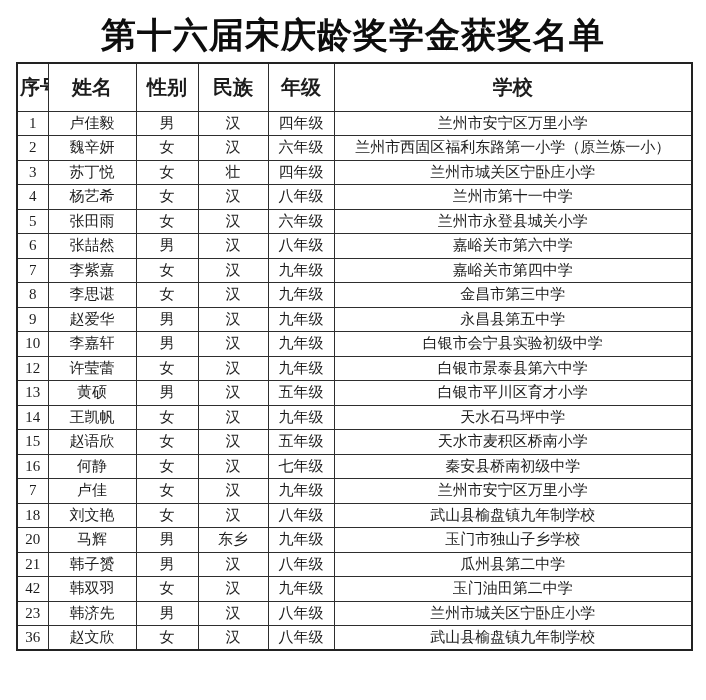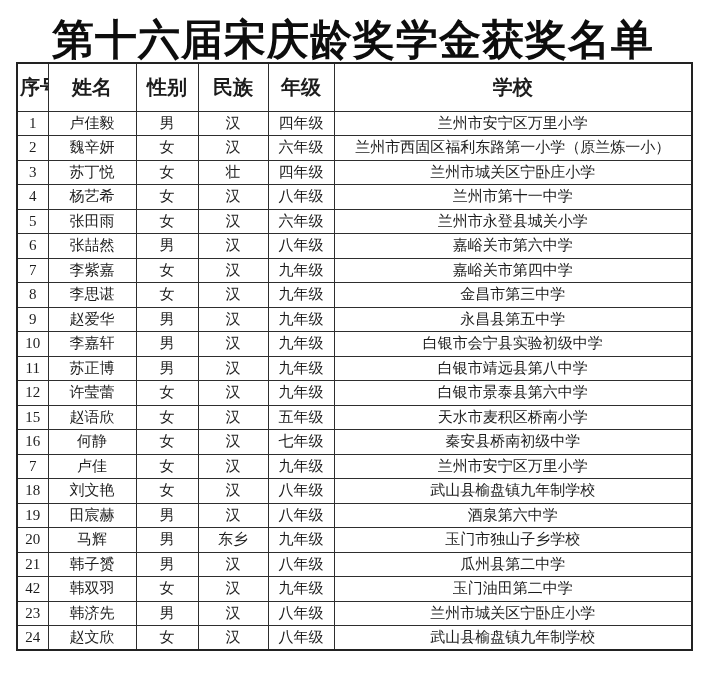--- a/index.html
+++ b/index.html
@@ -15,21 +15,21 @@
     height: 700px;
     background: #ffffff;
     overflow: hidden;
   }
   .title {
     position: absolute;
     top: 12px;
     left: 0;
     width: 100%;
     text-align: center;
-    font-size: 42px;
+    font-size: 35px;
     font-weight: 900;
     letter-spacing: 1px;
     color: #0d0d0d;
     font-family: "Liberation Serif", "DejaVu Serif", serif;
   }
   table.award-table {
     position: absolute;
     top: 62px;
     left: 16px;
     width: 675px;
@@ -187,39 +187,47 @@
 
     <tr>
       <td class="cell-index">10</td>
       <td class="cell-name">李嘉轩</td>
       <td class="cell-gender">男</td>
       <td class="cell-ethnic">汉</td>
       <td class="cell-grade">九年级</td>
       <td class="cell-school">白银市会宁县实验初级中学</td>
     </tr>
 
-    <tr>
-      <td class="cell-index">11</td>
-      <td class="cell-name">苏正博</td>
-      <td class="cell-gender">男</td>
-      <td class="cell-ethnic">汉</td>
-      <td class="cell-grade">九年级</td>
-      <td class="cell-school">白银市靖远县第八中学</td>
-    </tr>
 
     <tr>
       <td class="cell-index">12</td>
       <td class="cell-name">许莹蕾</td>
       <td class="cell-gender">女</td>
       <td class="cell-ethnic">汉</td>
       <td class="cell-grade">九年级</td>
       <td class="cell-school">白银市景泰县第六中学</td>
     </tr>
 
-
+    <tr>
+      <td class="cell-index">13</td>
+      <td class="cell-name">黄硕</td>
+      <td class="cell-gender">男</td>
+      <td class="cell-ethnic">汉</td>
+      <td class="cell-grade">五年级</td>
+      <td class="cell-school">白银市平川区育才小学</td>
+    </tr>
+
+    <tr>
+      <td class="cell-index">14</td>
+      <td class="cell-name">王凯帆</td>
+      <td class="cell-gender">女</td>
+      <td class="cell-ethnic">汉</td>
+      <td class="cell-grade">九年级</td>
+      <td class="cell-school">天水石马坪中学</td>
+    </tr>
 
     <tr>
       <td class="cell-index">15</td>
       <td class="cell-name">赵语欣</td>
       <td class="cell-gender">女</td>
       <td class="cell-ethnic">汉</td>
       <td class="cell-grade">五年级</td>
       <td class="cell-school">天水市麦积区桥南小学</td>
     </tr>
 
@@ -243,28 +251,20 @@
 
     <tr>
       <td class="cell-index">18</td>
       <td class="cell-name">刘文艳</td>
       <td class="cell-gender">女</td>
       <td class="cell-ethnic">汉</td>
       <td class="cell-grade">八年级</td>
       <td class="cell-school">武山县榆盘镇九年制学校</td>
     </tr>
 
-    <tr>
-      <td class="cell-index">19</td>
-      <td class="cell-name">田宸赫</td>
-      <td class="cell-gender">男</td>
-      <td class="cell-ethnic">汉</td>
-      <td class="cell-grade">八年级</td>
-      <td class="cell-school">酒泉第六中学</td>
-    </tr>
 
     <tr>
       <td class="cell-index">20</td>
       <td class="cell-name">马辉</td>
       <td class="cell-gender">男</td>
       <td class="cell-ethnic">东乡</td>
       <td class="cell-grade">九年级</td>
       <td class="cell-school">玉门市独山子乡学校</td>
     </tr>
 
@@ -289,21 +289,21 @@
     <tr>
       <td class="cell-index">23</td>
       <td class="cell-name">韩济先</td>
       <td class="cell-gender">男</td>
       <td class="cell-ethnic">汉</td>
       <td class="cell-grade">八年级</td>
       <td class="cell-school">兰州市城关区宁卧庄小学</td>
     </tr>
 
     <tr>
-      <td class="cell-index">24</td>
+      <td class="cell-index">36</td>
       <td class="cell-name">赵文欣</td>
       <td class="cell-gender">女</td>
       <td class="cell-ethnic">汉</td>
       <td class="cell-grade">八年级</td>
       <td class="cell-school">武山县榆盘镇九年制学校</td>
     </tr>
   </tbody>
   </table>
 
 </div>

